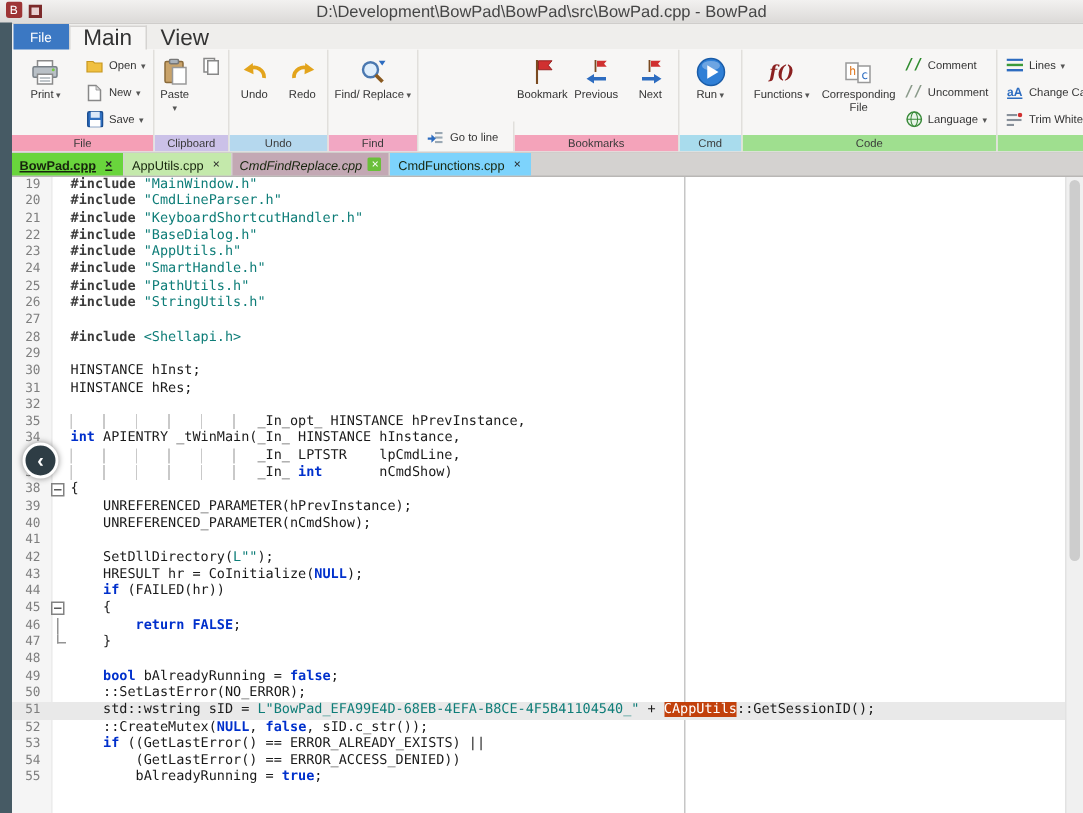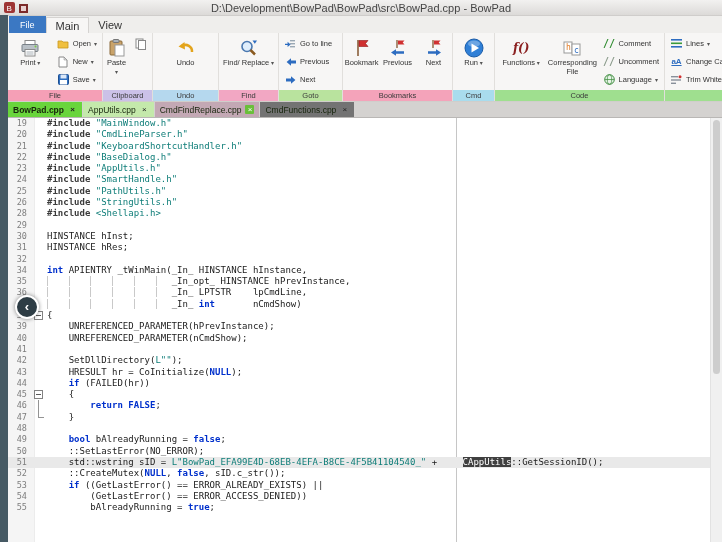--- a/index.html
+++ b/index.html
@@ -4,55 +4,55 @@
 <style>
 *{margin:0;padding:0;box-sizing:border-box;}
 html,body{width:722px;height:542px;overflow:hidden;background:#fff;font-family:"Liberation Sans",sans-serif;}
 .window{position:relative;width:722px;height:542px;background:#fff;overflow:hidden;}
 .lstrip{position:absolute;left:0;top:15px;bottom:0;width:8px;background:#465a64;z-index:5;}
 .titlebar{height:16px;background:linear-gradient(#f2f1f0,#dcdad8);border-bottom:1px solid #cfcdcb;display:flex;align-items:center;padding:0 4px;position:relative;}
 .tb-icons{display:flex;gap:4px;align-items:center;z-index:1;}
 .title{position:absolute;left:0;right:0;text-align:center;font-size:11px;color:#454545;}
 .rtabs{height:17px;background:#efeeec;display:flex;align-items:flex-end;padding-left:9px;}
 .rtab-file{background:#3b78c3;color:#fff;font-size:9px;padding:0 11px;height:17px;display:flex;align-items:center;}
-.rtab{font-size:11px;color:#333;padding:0 9px;height:16px;display:flex;align-items:center;}
+.rtab{font-size:15px;color:#333;padding:0 9px;height:16px;display:flex;align-items:center;}
 .rtab.active{background:#f7f6f5;border:1px solid #d5d3d1;border-bottom:none;}
 .ribbon{height:69px;background:#f7f6f5;border-bottom:1px solid #d0cecb;display:flex;padding-left:8px;overflow:hidden;width:722px;}
 .rgroup{display:flex;flex-direction:column;border-right:1px solid #e1dfdc;flex:none;overflow:hidden;}
 .rbody{flex:1;display:flex;align-items:stretch;padding:1px 1px 0 1px;gap:1px;}
 .rlabel{height:11px;font-size:7.5px;color:#3a3a3a;text-align:center;line-height:11px;overflow:hidden;white-space:nowrap;}
 .rbtn-large{display:flex;flex-direction:column;align-items:center;padding:2px 1px 0;border:1px solid transparent;border-radius:2px;flex:1;min-width:24px;cursor:default;}
 .ric{display:flex;align-items:center;justify-content:center;height:22px;}
 .rbl{font-size:7.5px;line-height:1.15;text-align:center;color:#333;}
 .dd{font-size:6px;color:#555;}
 .rstack{display:flex;flex-direction:column;gap:1px;padding-top:1px;min-width:0;}
 .rbtn-small{display:flex;align-items:center;gap:3px;font-size:7.5px;color:#333;height:17px;padding:0 3px;border:1px solid transparent;border-radius:2px;white-space:nowrap;}
 .sic{width:13px;display:flex;justify-content:center;flex:none;}
 .ic-f{font-family:"DejaVu Serif",serif;font-style:italic;font-weight:bold;color:#8b2020;font-size:12px;}
 .ic-cmt{color:#2e8b2e;font-weight:bold;font-size:10px;font-family:"DejaVu Sans Mono",monospace;}
 .ic-uncmt{color:#8a9a8a;font-weight:bold;font-size:10px;font-family:"DejaVu Sans Mono",monospace;}
 .ic-case{font-size:8px;font-weight:bold;color:#2d6cc0;text-decoration:underline;}
 .ftabs{height:16px;background:#d4d2d0;display:flex;align-items:stretch;padding-left:8px;gap:1px;border-bottom:1px solid #b9b7b5;}
 .ftab{display:flex;align-items:center;gap:4px;padding:0 5px;font-size:8.5px;color:#17250d;cursor:default;}
-.ftab.act{font-weight:bold;}
+.ftab.act{font-weight:bold;text-decoration:underline;}
 .ftab .x{font-size:8px;color:#222;width:9px;height:9px;line-height:9px;text-align:center;border-radius:1px;}
 .editor{position:absolute;left:8px;top:118px;right:0;bottom:0;background:#fff;overflow:hidden;}
 .gutter-bg{position:absolute;left:0;top:0;bottom:0;width:27px;background:#f5f5f5;border-right:1px solid #ececec;}
 .ruler{position:absolute;left:448px;top:0;bottom:0;width:1px;background:#c6c6c6;}
 .code-lines{position:absolute;left:0;top:0;right:12px;font-family:"DejaVu Sans Mono",monospace;font-size:9px;line-height:11.3px;}
 .cl{display:flex;height:11.3px;white-space:pre;position:relative;}
 .cl.cur{background:#e9e9e9;}
 .num{width:23px;text-align:right;padding-right:4px;color:#7e7e7e;font-size:8.5px;flex:none;}
 .fold{width:16px;flex:none;position:relative;}
 .txt{flex:1;}
 .tk-p{color:#1a1a1a;}
 .tk-k{color:#0030cc;font-weight:bold;}
 .tk-s{color:#0e7d78;}
 .tk-d{color:#3c3c3c;font-weight:bold;}
-.tk-sel{background:#404040;color:#fff;margin-left:20px;}
+.tk-sel{background:#c2410c;color:#fff;}
 .tk-ig{background:repeating-linear-gradient(to right,#c9c9c9 0 1px,transparent 1px 21.7px);}
 .fm{position:absolute;}
 .fm-box{left:3px;top:1px;width:9px;height:9px;border:1px solid #828282;background:linear-gradient(#5a5a5a,#5a5a5a) center/5px 1px no-repeat #fff;}
 .fm-line{left:7px;top:0;width:1px;height:11.3px;background:#949494;}
 .fm-end{left:7px;top:0;width:6px;height:6px;border-left:1px solid #949494;border-bottom:1px solid #949494;}
 .vscroll{position:absolute;right:0;top:0;bottom:0;width:12px;background:#f0f0f0;border-left:1px solid #e2e2e2;}
 .thumb{position:absolute;left:2px;right:2px;top:2px;height:60%;background:#cdcdcd;border-radius:5px;}
 .backbtn{position:absolute;left:15px;top:295px;width:24px;height:24px;border-radius:50%;background:#2e3d45;border:2px solid #fff;box-shadow:0 0 4px rgba(0,0,0,.45);color:#fff;display:flex;align-items:center;justify-content:center;z-index:6;cursor:default;}
 .backbtn span{font-size:13px;font-weight:bold;line-height:1;margin-top:-2px;}
 </style>
@@ -162,39 +162,48 @@
         <div class="rbody">
           <div class="rbtn-large">
             <span class="ric">
               <svg width="18" height="15">
                 <path d="M15 11 A6.5 6.5 0 0 0 5 5" fill="none" stroke="#e3a41c" stroke-width="2.5"></path>
                 <path d="M7.5 1 L1.5 5.5 L8 8.5 Z" fill="#e3a41c"></path>
               </svg>
             </span>
             <span class="rbl">Undo</span>
           </div>
+          <div class="rbtn-large">
+            <span class="ric">
+              <svg width="18" height="15">
+                <path d="M3 11 A6.5 6.5 0 0 1 13 5" fill="none" stroke="#e3a41c" stroke-width="2.5"></path>
+                <path d="M10.5 1 L16.5 5.5 L10 8.5 Z" fill="#e3a41c"></path>
+              </svg>
+            </span>
+            <span class="rbl">Redo</span>
+          </div>
         </div>
         <div class="rlabel" style="background: rgb(181, 216, 238);">Undo</div>
       </div>
       <div class="rgroup" style="width: 60px;">
         <div class="rbody">
           <div class="rbtn-large">
             <span class="ric">
               <svg width="20" height="18">
                 <circle cx="8" cy="7.5" r="5" fill="#dfeefc" stroke="#4a78b0" stroke-width="1.6"></circle>
                 <line x1="11.5" y1="11" x2="16" y2="15.5" stroke="#8a5a20" stroke-width="2.5"></line>
                 <path d="M13.5 1.5 l4.5 0 -2.2 3.2 z" fill="#2d6cc0"></path>
               </svg>
             </span>
             <span class="rbl">Find/ Replace<span class="dd"> ▾</span></span>
           </div>
         </div>
         <div class="rlabel" style="background: rgb(242, 167, 195);">Find</div>
       </div>
-      <div class="rgroup" style="width: 64px;">
+      <div class="rgroup" style="width: 64px; margin-top: 48px;">
         <div class="rbody">
           <div class="rstack">
             <div class="rbtn-small">
               <span class="sic">
                 <svg width="11" height="10">
                   <rect x="5" y="1" width="5" height="1.4" fill="#9aa8b4"></rect>
                   <rect x="5" y="4" width="5" height="1.4" fill="#9aa8b4"></rect>
                   <rect x="5" y="7" width="5" height="1.4" fill="#9aa8b4"></rect>
                   <path d="M0 4.7 h2.6 v-2 l3 2.7 -3 2.7 v-2 h-2.6 z" fill="#2d6cc0"></path>
                 </svg>
@@ -356,49 +365,50 @@
 
   <div class="ftabs" id="file-tabs">
       <div class="ftab act" style="background: rgb(105, 213, 60);">
         <span class="ftl">BowPad.cpp</span>
         <span class="x">×</span>
       </div>
       <div class="ftab" style="background: rgb(196, 233, 171);">
         <span class="ftl">AppUtils.cpp</span>
         <span class="x">×</span>
       </div>
-      <div class="ftab" style="background: rgb(195, 168, 180);">
+      <div class="ftab" style="background: rgb(195, 168, 180); font-style: italic;">
         <span class="ftl">CmdFindReplace.cpp</span>
         <span class="x" style="background: rgb(106, 191, 58); color: rgb(255, 255, 255);">×</span>
       </div>
-      <div class="ftab" style="background: #737373;">
+      <div class="ftab" style="background: #7dd3fc;">
         <span class="ftl">CmdFunctions.cpp</span>
         <span class="x">×</span>
       </div>
     </div>
 
   <div class="editor">
     <div class="gutter-bg"></div>
     <div class="ruler"></div>
     <div class="code-lines" id="code-lines">
         <div class="cl"><span class="num">19</span><span class="fold"></span><span class="txt"><span class="tk-d">#include </span><span class="tk-s">"MainWindow.h"</span></span></div>
         <div class="cl"><span class="num">20</span><span class="fold"></span><span class="txt"><span class="tk-d">#include </span><span class="tk-s">"CmdLineParser.h"</span></span></div>
         <div class="cl"><span class="num">21</span><span class="fold"></span><span class="txt"><span class="tk-d">#include </span><span class="tk-s">"KeyboardShortcutHandler.h"</span></span></div>
         <div class="cl"><span class="num">22</span><span class="fold"></span><span class="txt"><span class="tk-d">#include </span><span class="tk-s">"BaseDialog.h"</span></span></div>
         <div class="cl"><span class="num">23</span><span class="fold"></span><span class="txt"><span class="tk-d">#include </span><span class="tk-s">"AppUtils.h"</span></span></div>
         <div class="cl"><span class="num">24</span><span class="fold"></span><span class="txt"><span class="tk-d">#include </span><span class="tk-s">"SmartHandle.h"</span></span></div>
         <div class="cl"><span class="num">25</span><span class="fold"></span><span class="txt"><span class="tk-d">#include </span><span class="tk-s">"PathUtils.h"</span></span></div>
         <div class="cl"><span class="num">26</span><span class="fold"></span><span class="txt"><span class="tk-d">#include </span><span class="tk-s">"StringUtils.h"</span></span></div>
+        <div class="cl"><span class="num">27</span><span class="fold"></span><span class="txt"></span></div>
         <div class="cl"><span class="num">28</span><span class="fold"></span><span class="txt"><span class="tk-d">#include </span><span class="tk-s">&lt;Shellapi.h&gt;</span></span></div>
         <div class="cl"><span class="num">29</span><span class="fold"></span><span class="txt"></span></div>
         <div class="cl"><span class="num">30</span><span class="fold"></span><span class="txt"><span class="tk-p">HINSTANCE hInst;</span></span></div>
         <div class="cl"><span class="num">31</span><span class="fold"></span><span class="txt"><span class="tk-p">HINSTANCE hRes;</span></span></div>
         <div class="cl"><span class="num">32</span><span class="fold"></span><span class="txt"></span></div>
+        <div class="cl"><span class="num">35</span><span class="fold"></span><span class="txt"><span class="tk-ig">                       </span><span class="tk-p">_In_opt_ HINSTANCE hPrevInstance,</span></span></div>
         <div class="cl"><span class="num">34</span><span class="fold"></span><span class="txt"><span class="tk-k">int</span><span class="tk-p"> APIENTRY _tWinMain(_In_ HINSTANCE hInstance,</span></span></div>
-        <div class="cl"><span class="num">35</span><span class="fold"></span><span class="txt"><span class="tk-ig">                       </span><span class="tk-p">_In_opt_ HINSTANCE hPrevInstance,</span></span></div>
         <div class="cl"><span class="num">36</span><span class="fold"></span><span class="txt"><span class="tk-ig">                       </span><span class="tk-p">_In_ LPTSTR    lpCmdLine,</span></span></div>
         <div class="cl"><span class="num">37</span><span class="fold"></span><span class="txt"><span class="tk-ig">                       </span><span class="tk-p">_In_ </span><span class="tk-k">int</span><span class="tk-p">       nCmdShow)</span></span></div>
         <div class="cl"><span class="num">38</span><span class="fold"><span class="fm fm-box"></span></span><span class="txt"><span class="tk-p">{</span></span></div>
         <div class="cl"><span class="num">39</span><span class="fold"></span><span class="txt"><span class="tk-p">    UNREFERENCED_PARAMETER(hPrevInstance);</span></span></div>
         <div class="cl"><span class="num">40</span><span class="fold"></span><span class="txt"><span class="tk-p">    UNREFERENCED_PARAMETER(nCmdShow);</span></span></div>
         <div class="cl"><span class="num">41</span><span class="fold"></span><span class="txt"></span></div>
         <div class="cl"><span class="num">42</span><span class="fold"></span><span class="txt"><span class="tk-p">    SetDllDirectory(</span><span class="tk-s">L""</span><span class="tk-p">);</span></span></div>
         <div class="cl"><span class="num">43</span><span class="fold"></span><span class="txt"><span class="tk-p">    HRESULT hr = CoInitialize(</span><span class="tk-k">NULL</span><span class="tk-p">);</span></span></div>
         <div class="cl"><span class="num">44</span><span class="fold"></span><span class="txt"><span class="tk-p">    </span><span class="tk-k">if</span><span class="tk-p"> (FAILED(hr))</span></span></div>
         <div class="cl"><span class="num">45</span><span class="fold"><span class="fm fm-box"></span></span><span class="txt"><span class="tk-p">    {</span></span></div>

